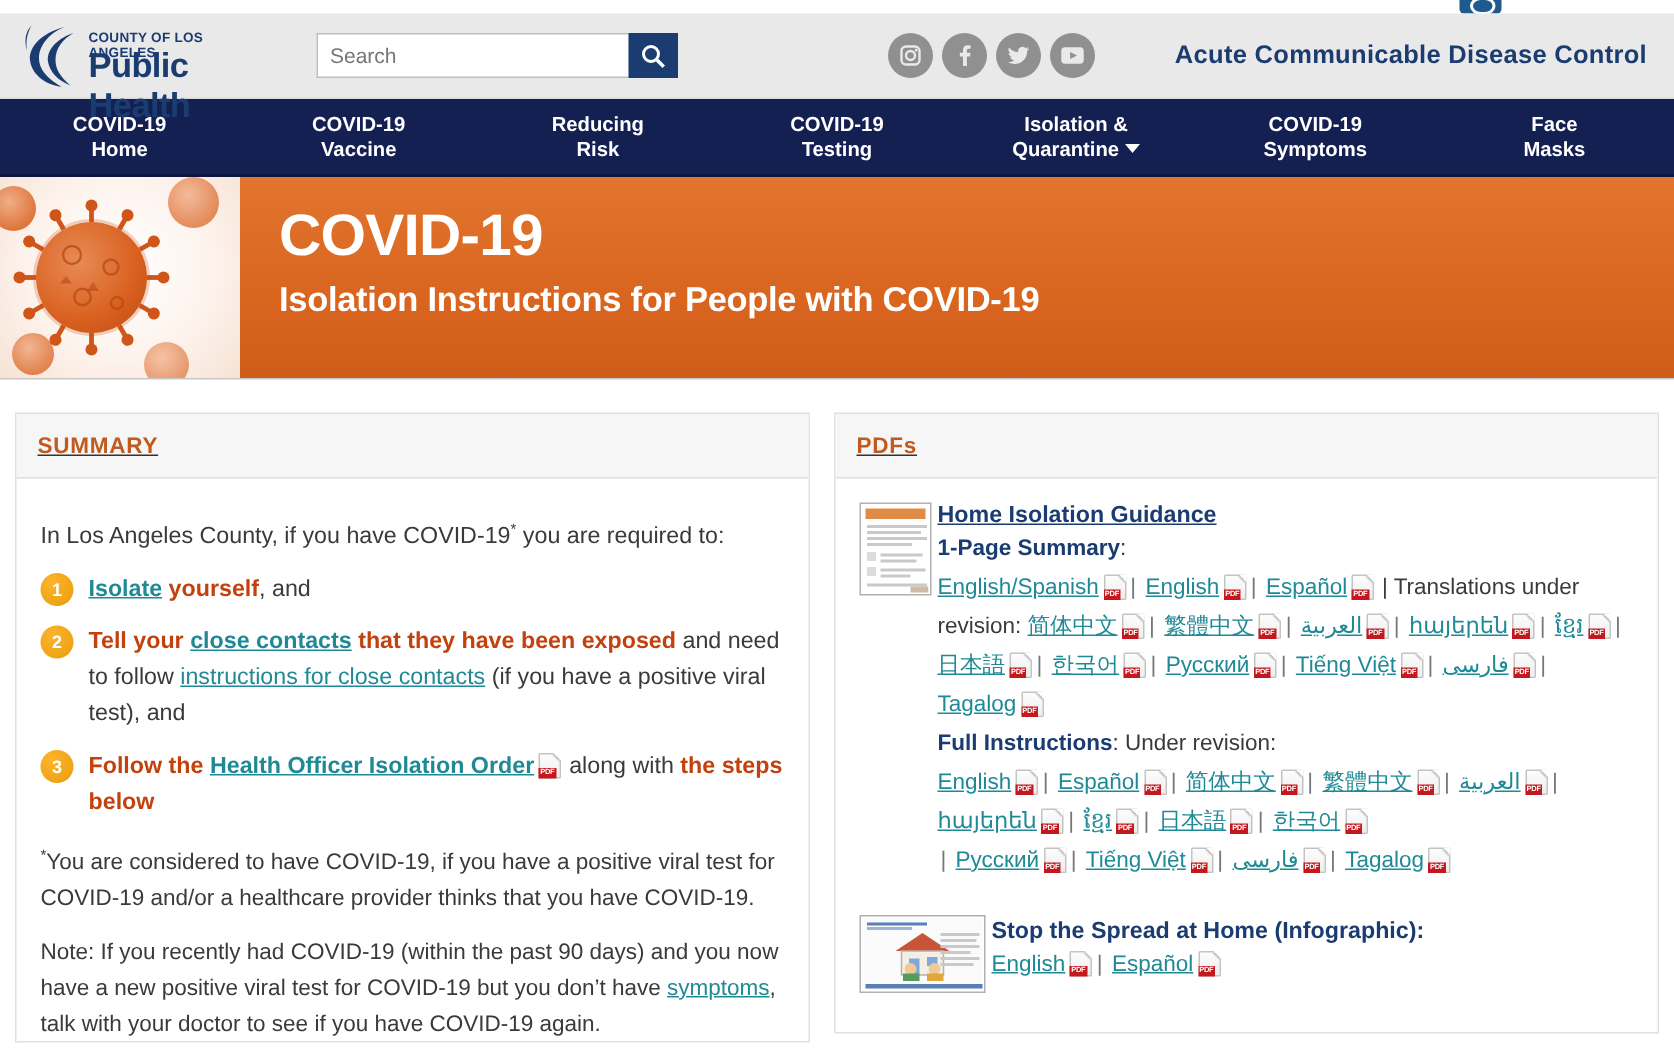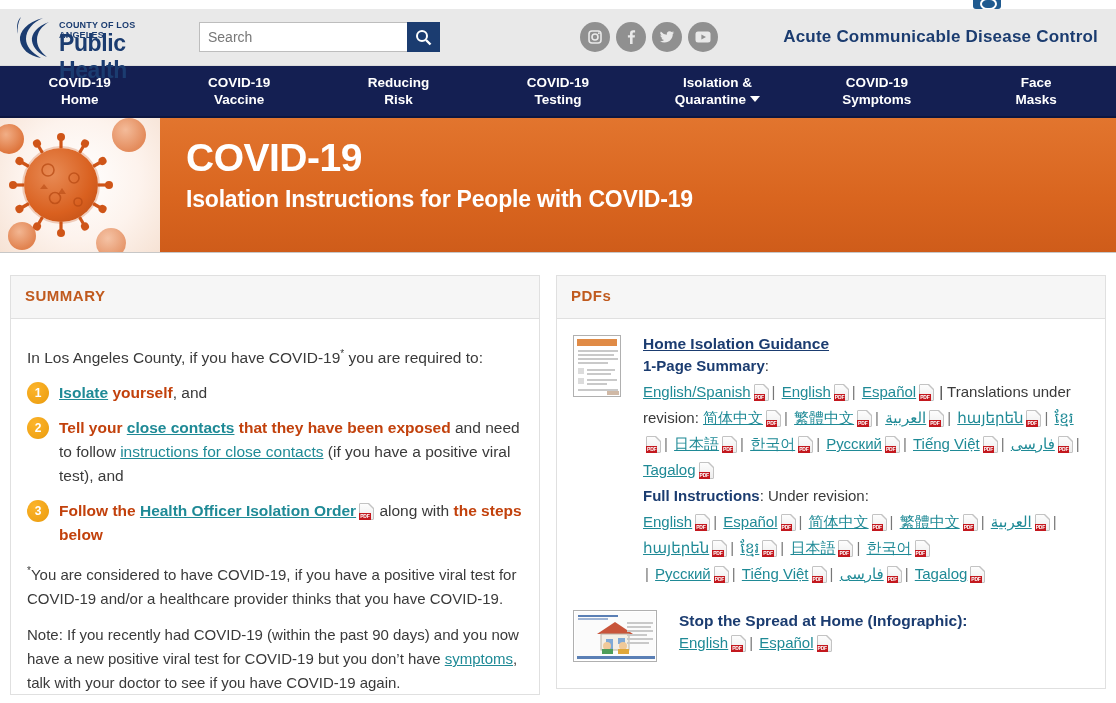--- a/index.html
+++ b/index.html
@@ -31,21 +31,21 @@
     border-bottom:1px solid #dcdcdc;
     position:relative;
   }
   #logo { width:150px; height:46px; position:relative; flex:0 0 auto; margin-left:6px;}
   #logo .swoosh { position:absolute; left:0; top:2px; width:40px; height:44px; }
   #logo .l1 { position:absolute; left:46px; top:6px; font-size:9px; font-weight:bold;
               letter-spacing:.2px; color:#1b3c70; font-family:"Liberation Sans",sans-serif;}
   #logo .l2 { position:absolute; left:46px; top:16px; font-size:23px; font-weight:bold;
               color:#1b3c70; letter-spacing:-.4px;}
 
-  #search-wrap { display:flex; margin-left:36px; }
+  #search-wrap { display:flex; margin-left:48px; }
   #search-input {
     width:208px; height:30px; border:1px solid #bdbdbd; border-right:none;
     padding:0 8px; font-size:14px; color:#555; background:#fff;
     font-family:"Liberation Sans", sans-serif;
   }
   #search-input::placeholder { color:#777; }
   #search-button {
     width:33px; height:30px; background:#1b3c70; border:none; cursor:pointer;
     display:flex; align-items:center; justify-content:center;
   }
@@ -104,22 +104,23 @@
     padding:18px 0 0 26px; color:#fff;
   }
   #banner-title { font-size:39px; font-weight:bold; line-height:44px; letter-spacing:-.5px;}
   #banner-sub { font-size:23px; font-weight:bold; margin-top:6px; letter-spacing:-.2px;}
 
   
   #main { display:flex; padding:22px 10px 0 10px; gap:16px; }
   .panel { background:#fff; border:1px solid #e0e0e0; }
   .panel-head {
     background:#f6f6f6; border-bottom:1px solid #e0e0e0;
-    padding:11px 14px; display:flex; justify-content:space-between;
+    padding:11px 14px; display:flex; align-items:center; justify-content:space-between;
     height:43px;
+    text-decoration:underline;
   }
   .panel-head-title { color:#c05a1e; font-size:15px; font-weight:bold; letter-spacing:.5px;}
   .panel-body { padding:16px 16px 10px 16px; }
 
   #left-panel { width:530px; height:420px; overflow:hidden; }
   #right-panel { flex:1; height:414px; overflow:hidden; }
 
   .intro { font-size:15.5px; color:#3a3a3a; line-height:22px; margin:8px 0 12px 0;}
   .sup { font-size:10px; vertical-align:6px; }
 
@@ -154,21 +155,21 @@
     line-height:7px; padding:0 1px; letter-spacing:-.2px;
     font-family:"Liberation Sans", sans-serif;
   }
 
   #es-button {
     border:1px solid #c08a5a; color:#8a5a2b; background:#fff;
     font-size:13px; padding:5px 9px; border-radius:3px; cursor:pointer;
     font-family:"Liberation Sans", sans-serif;
   }
 
-  .pdf-row { display:flex; gap:22px; margin-bottom:6px; }
+  .pdf-row { display:flex; gap:4px; margin-bottom:6px; }
   .thumb {
     flex:0 0 auto; border:1px solid #b0b0b0; background:#fff; padding:1px;
   }
   .thumb-a { width:48px; height:62px; }
   .thumb-b { width:84px; height:52px; }
   .thumb-inner { width:100%; height:100%; position:relative; overflow:hidden; background:#fff;}
   .tband { position:absolute; left:2px; right:2px; height:7px; top:2px; background:#e08b46; }
   .tline { position:absolute; left:3px; height:1.5px; background:#c9c9c9; }
   .tbox { position:absolute; background:#dcdcdc; }
   .thumb-b .house { position:absolute; left:18px; top:8px; width:44px; height:34px; }

